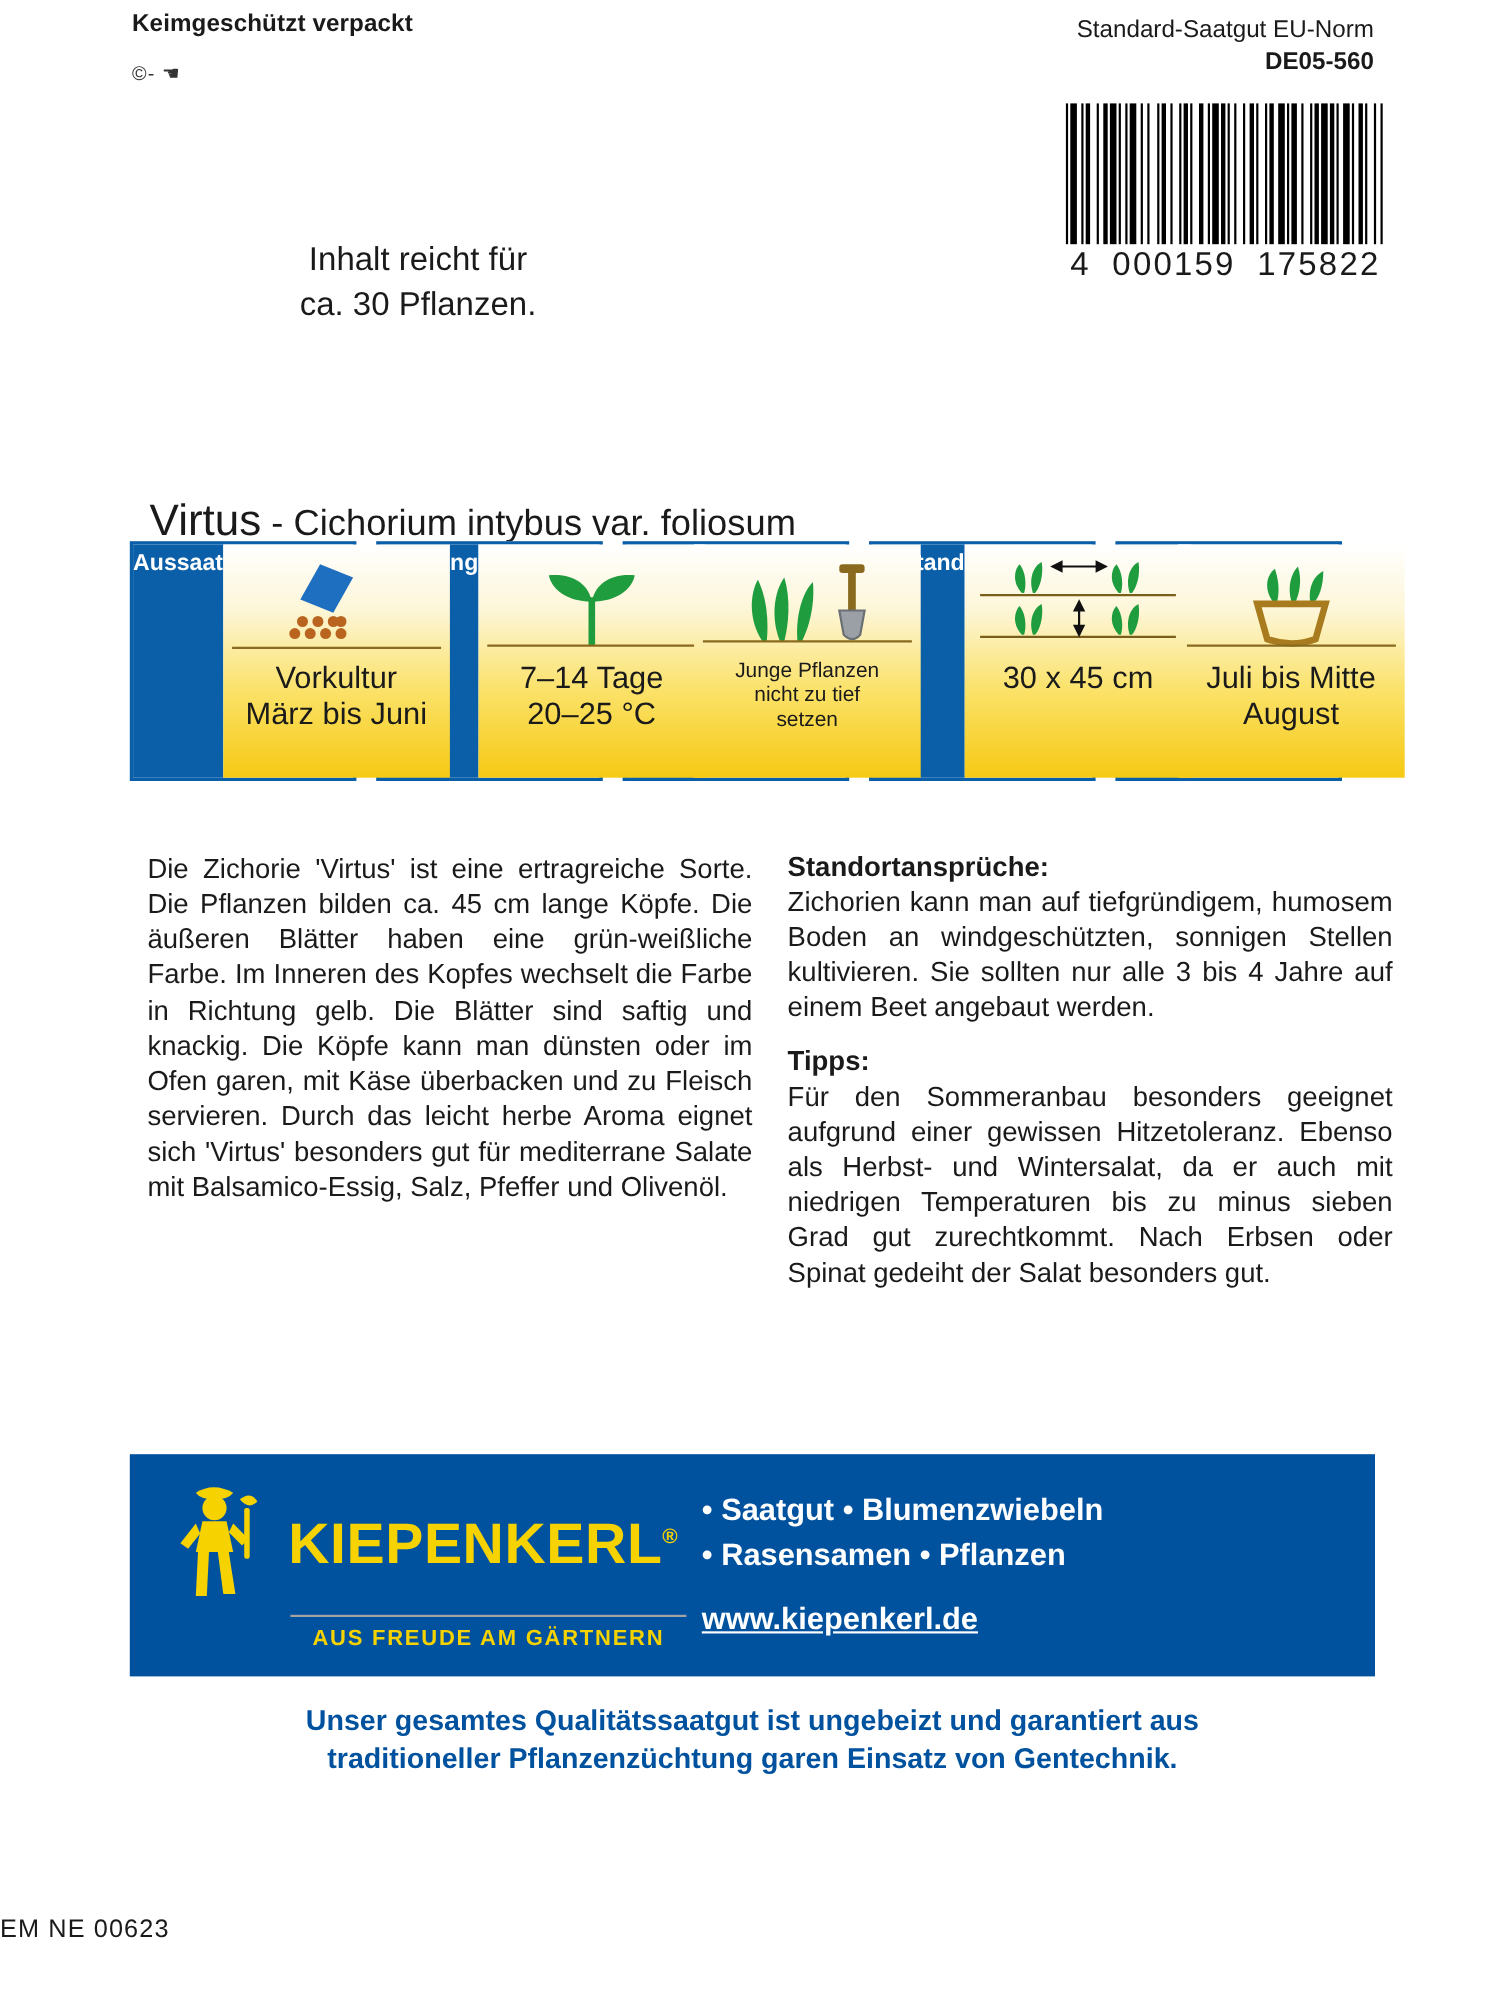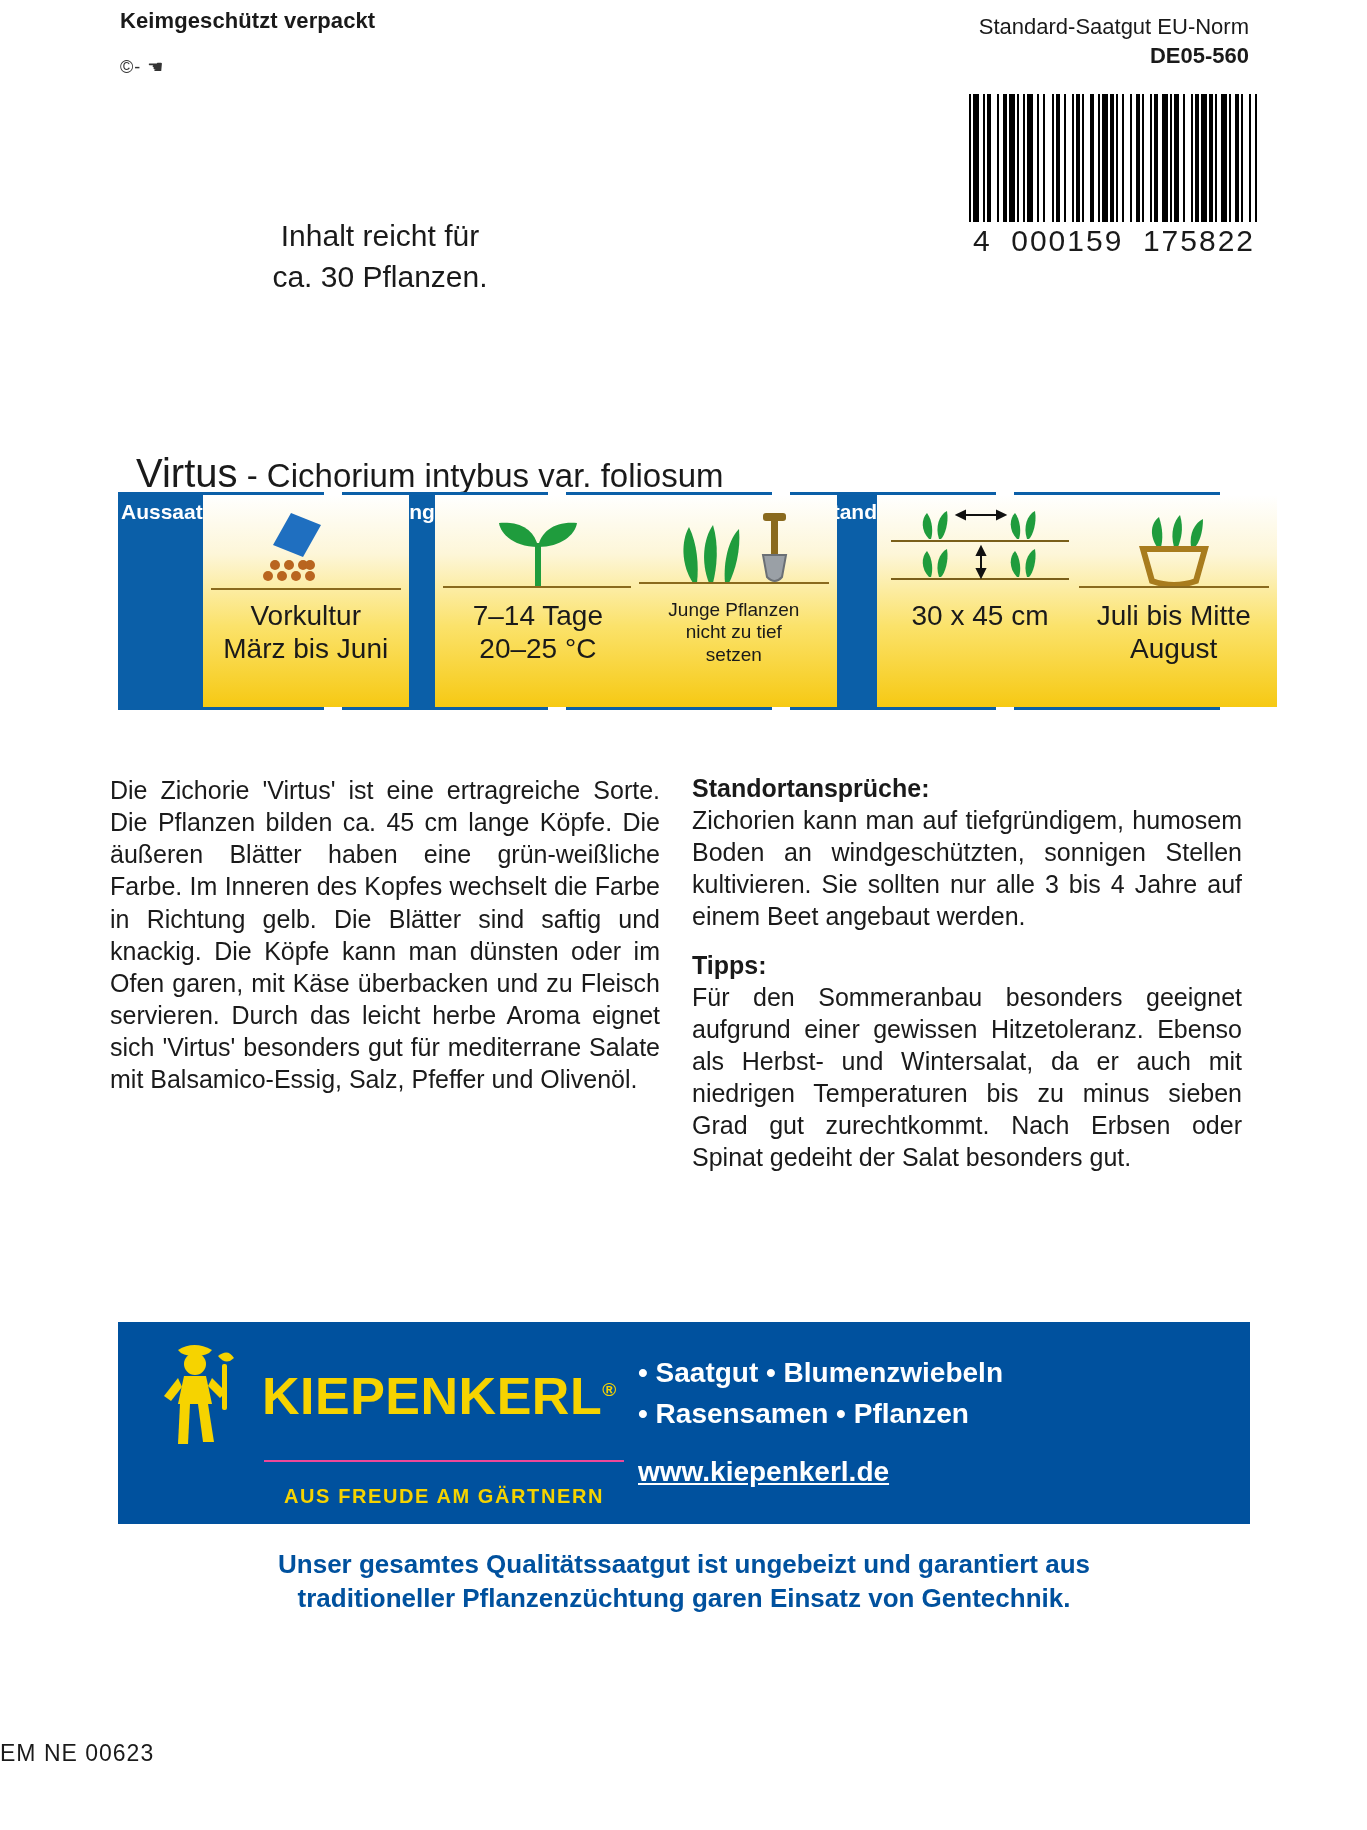--- a/index.html
+++ b/index.html
@@ -140,21 +140,21 @@
     text-align: center;
     font-size: 28px;
     line-height: 1.18;
     padding: 0 4px;
   }
   .box-text.small { font-size: 19px; }
 
   
   .cols {
     position: absolute;
-    left: 110px; top: 774px;
+    left: 134px; top: 774px;
     width: 1132px;
     display: flex;
     gap: 32px;
   }
   .col { width: 550px; }
   .col p {
     margin: 0;
     font-size: 25px;
     line-height: 1.285;
     text-align: justify;
@@ -192,22 +192,22 @@
     color: #f6d300;
   }
   .logo-word sup { font-size: 19px; vertical-align: super; }
   .logo-slogan {
     margin-top: 6px;
     margin-left: 116px;
     font-size: 20px;
     font-weight: bold;
     letter-spacing: 1.6px;
     color: #f6d300;
-    border-top: 2px solid #ec4899;
-    padding-top: 23px;
+    border-top: 2px solid #a3a3a3;
+    padding-top: 8px;
     width: 360px;
     text-align: center;
   }
   .banner-right {
     color: #fff;
     font-size: 28px;
     font-weight: bold;
     line-height: 1.45;
   }
   .banner-right .url { margin-top: 18px; text-decoration: underline; }

